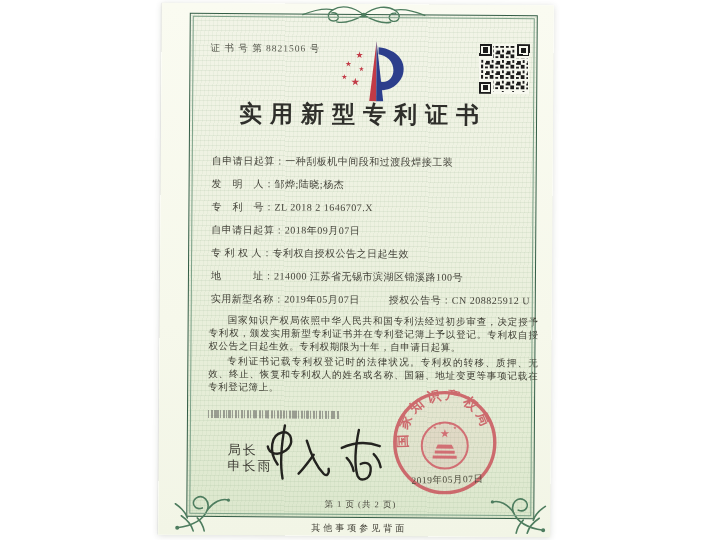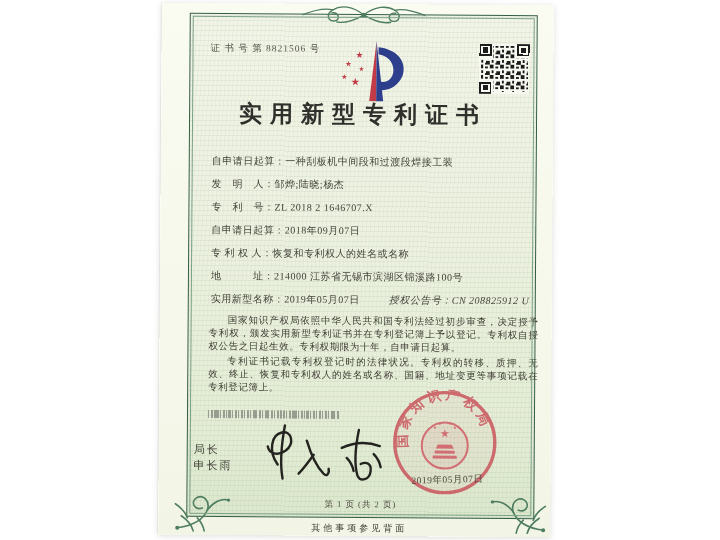--- a/index.html
+++ b/index.html
@@ -27,33 +27,33 @@
 
   .title{position:absolute;left:0;top:84px;width:100%;text-align:center;
          font-size:23px;font-weight:700;letter-spacing:8px;color:#2f2f2b;white-space:nowrap;}
 
   .fields{position:absolute;left:22px;top:140px;width:315px;font-size:10px;
           color:#45443b;letter-spacing:.5px;}
   .row{margin-bottom:9px;line-height:14px;white-space:nowrap;}
   .row .lbl{white-space:pre;}
   .row .val{white-space:pre;}
   .grant-row{position:relative;}
-  .pair2{position:absolute;left:178px;top:0;font-style:italic;}
+  .pair2{position:absolute;left:178px;top:0;}
 
   .paras{position:absolute;left:8px;top:300px;width:330px;padding:0 12px;
          font-size:9.5px;line-height:13px;letter-spacing:.6px;color:#3d3c32;text-align:justify;}
   .paras p{margin:0 0 2px 0;text-indent:2em;}
 
   .barcode{position:absolute;left:20px;top:396px;width:132px;height:8px;opacity:.6;
            background:
             repeating-linear-gradient(90deg,#6a6a66 0 1px,transparent 1px 3px,#6a6a66 3px 5px,transparent 5px 6px),
             repeating-linear-gradient(90deg,transparent 0 7px,#6a6a66 7px 9px,transparent 9px 13px);}
 
-  .director{position:absolute;left:6px;top:428px;font-size:11px;line-height:16px;
-            color:#3e3d35;letter-spacing:2px;font-family:Liberation Mono, monospace;}
+  .director{position:absolute;left:40px;top:428px;font-size:13px;line-height:16px;
+            color:#3e3d35;letter-spacing:2px;}
   .signature{position:absolute;left:60px;top:406px;width:150px;height:66px;}
 
   .seal{position:absolute;left:204px;top:374px;width:106px;height:106px;}
   .seal svg{position:absolute;inset:0;opacity:.82;}
   .seal-date{position:absolute;left:196px;top:458px;width:128px;text-align:center;
              font-size:9.5px;color:#4c4a3c;letter-spacing:.5px;transform:rotate(-2deg);}
 
   .page-footer{position:absolute;left:0;top:484px;width:100%;text-align:center;
                font-size:8.5px;color:#4a493f;letter-spacing:1px;}
   .back-note{position:absolute;left:28px;top:518px;width:346px;text-align:center;
@@ -161,21 +161,21 @@
         <div class="row">
           <span class="lbl">发　明　人：</span><span class="val">邹烨;陆晓;杨杰</span>
         </div>
         <div class="row">
           <span class="lbl">专　利　号：</span><span class="val">ZL 2018 2 1646707.X</span>
         </div>
         <div class="row">
           <span class="lbl">自申请日起算：</span><span class="val">2018年09月07日</span>
         </div>
         <div class="row">
-          <span class="lbl">专 利 权 人：</span><span class="val">恢复和专利权人的姓名或名称</span>
+          <span class="lbl">专 利 权 人：</span><span class="val">专利权自授权公告之日起生效</span>
         </div>
         <div class="row">
           <span class="lbl">地　　　址：</span><span class="val">214000 江苏省无锡市滨湖区锦溪路100号</span>
         </div>
         <div class="row grant-row">
           <span class="lbl">实用新型名称：</span><span class="val">2019年05月07日</span>
           <span class="pair2">
             <span class="lbl">授权公告号：</span><span class="val">CN 208825912 U</span>
           </span>
         </div>

